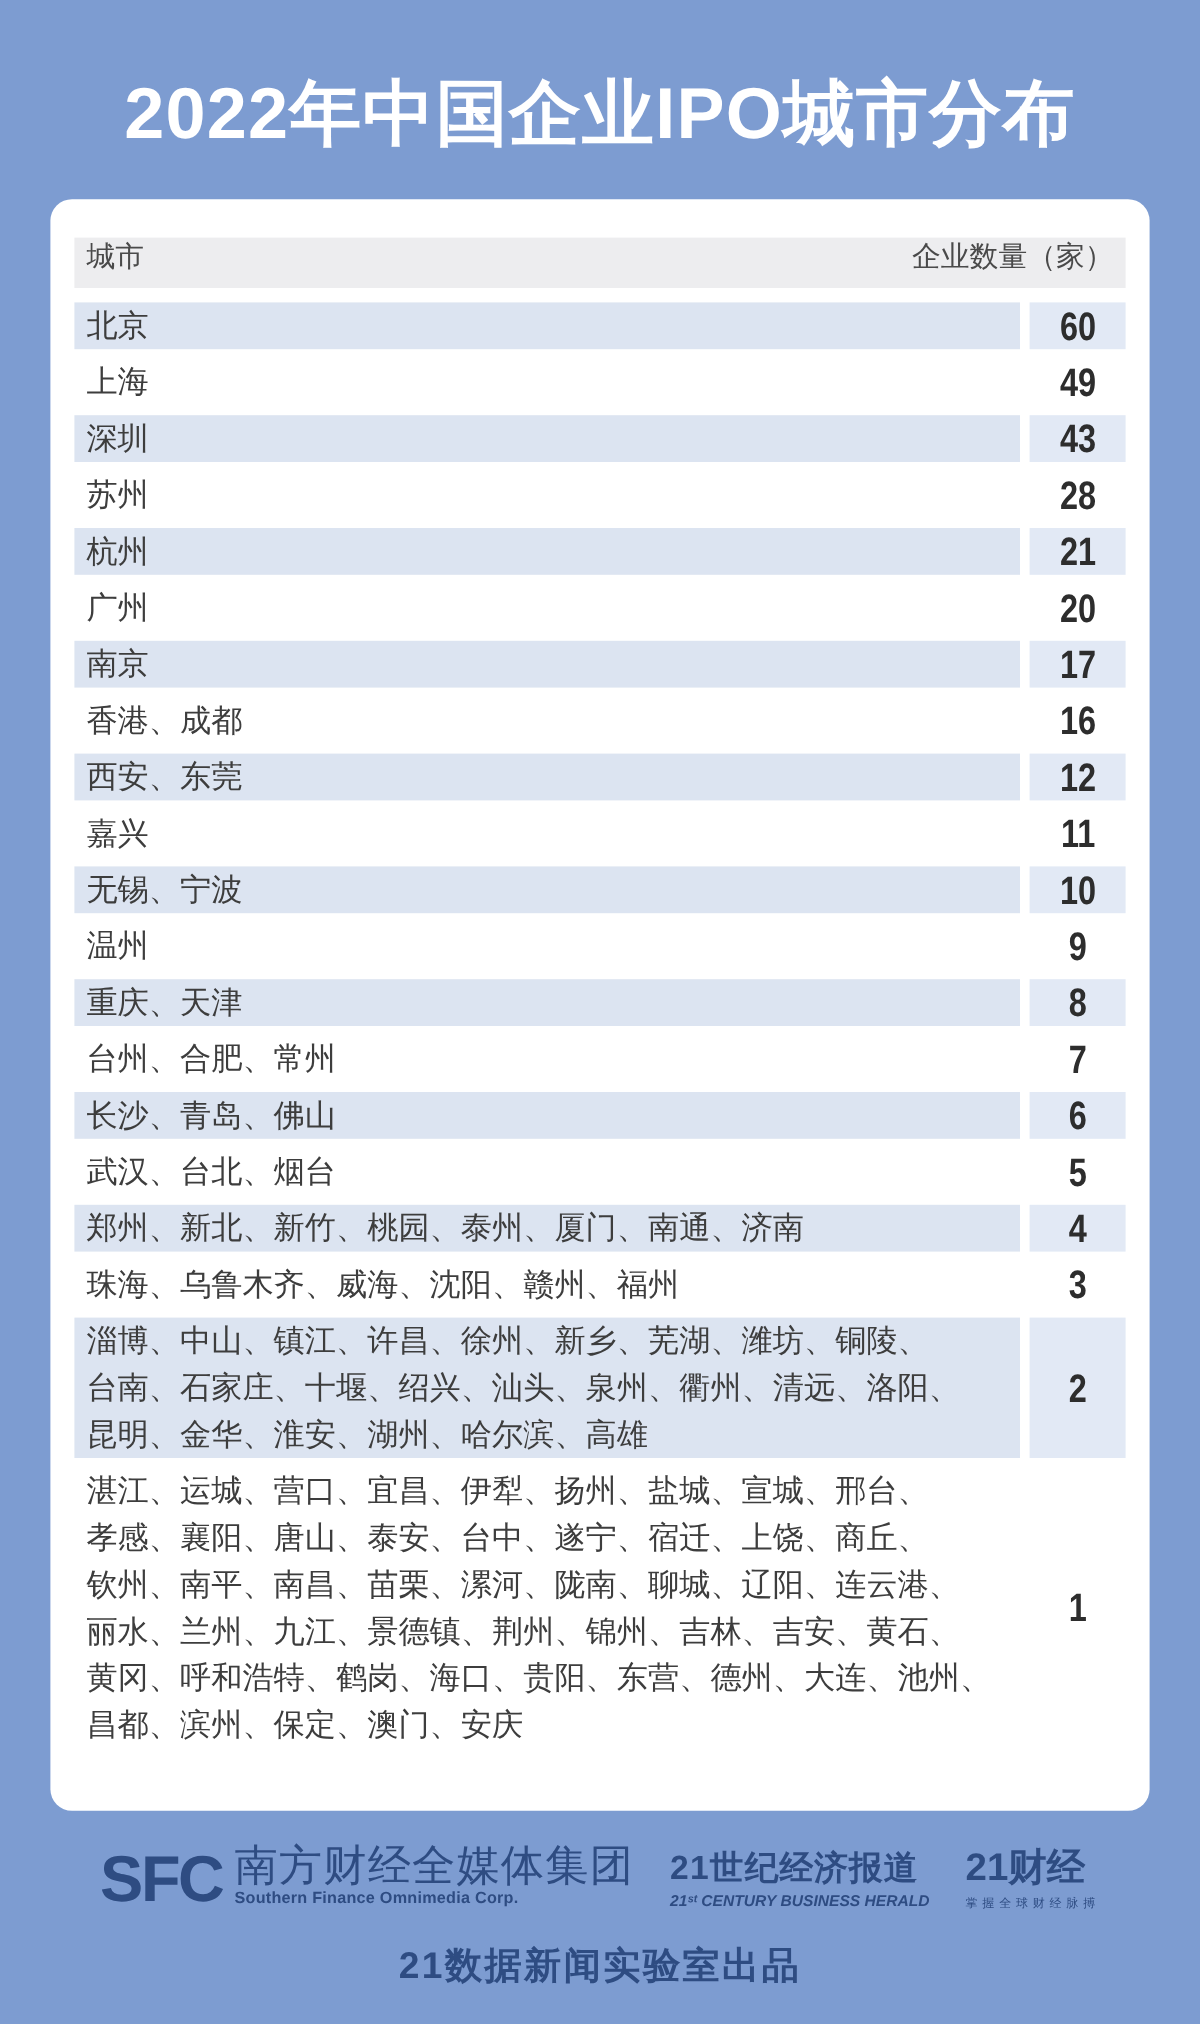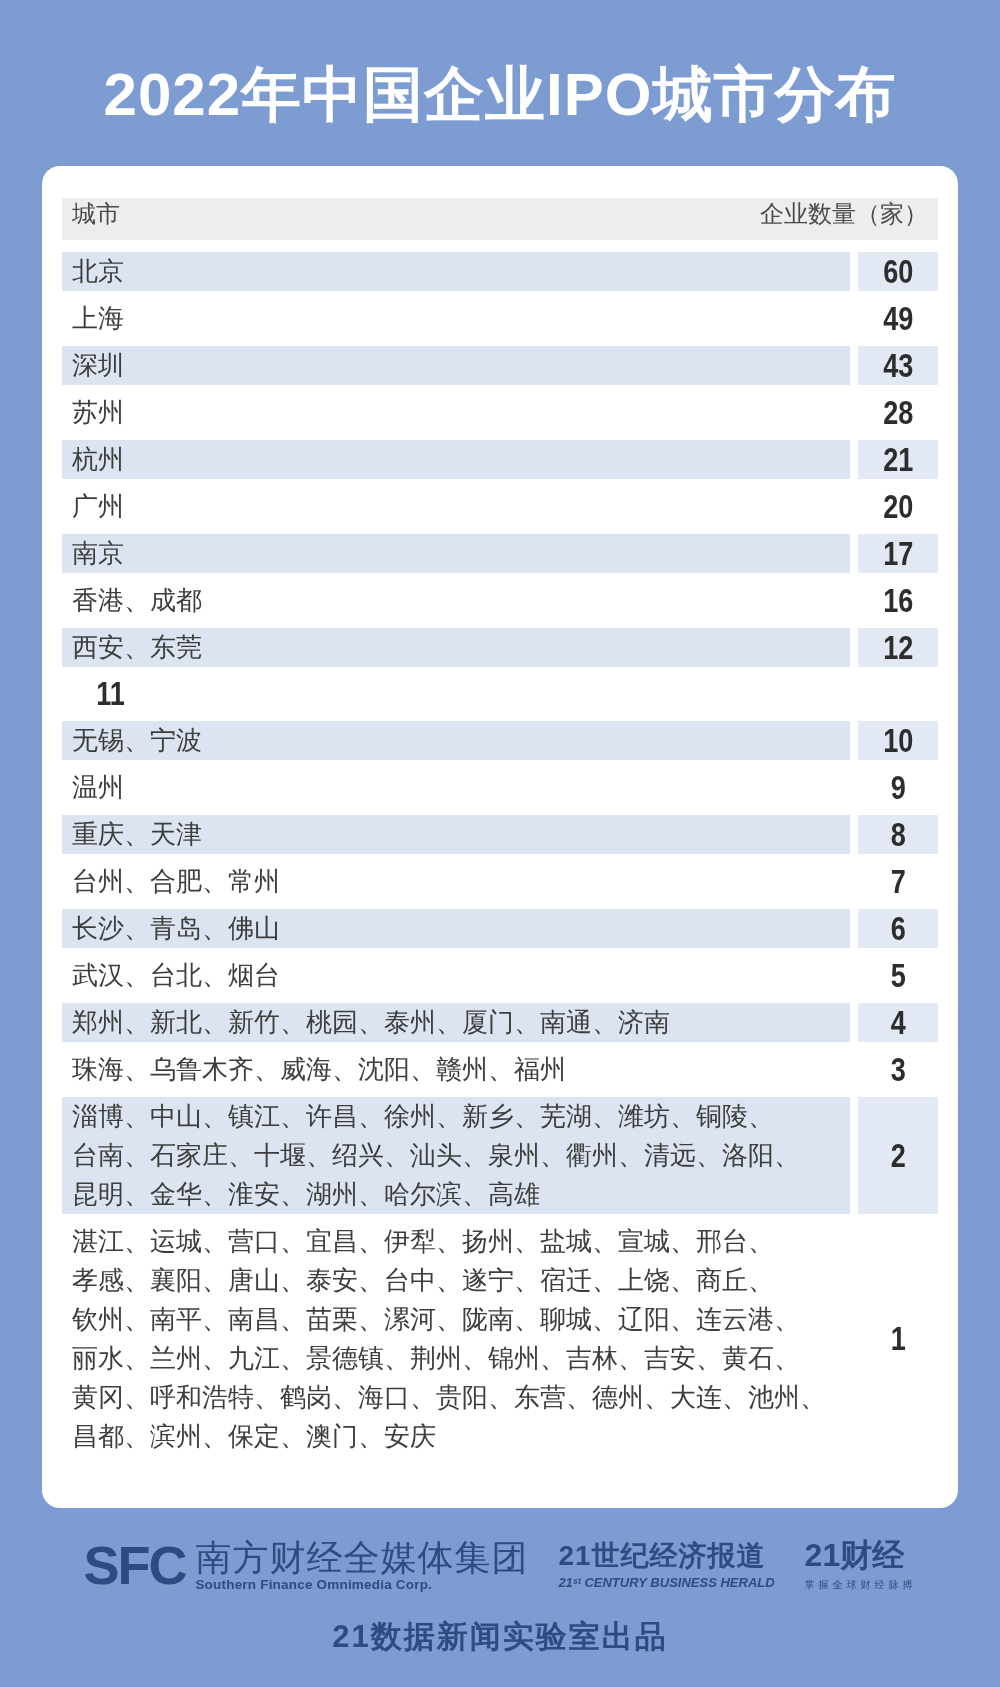--- a/index.html
+++ b/index.html
@@ -70,21 +70,21 @@
 
   .footer { color: var(--footer-navy, #2E4C82); }
   .logos {
     display: flex;
     justify-content: center;
     align-items: center;
     gap: 30px;
     margin-top: 30px;
   }
   .logo-block { text-align: left; }
-  .sfc-wrap { display: flex; align-items: flex-end; gap: 10px; }
+  .sfc-wrap { display: flex; align-items: flex-start; gap: 10px; }
   .sfc {
     font-size: 54px;
     font-weight: bold;
     letter-spacing: -2px;
     line-height: 54px;
   }
   .org-cn { font-size: 36px; font-weight: normal; letter-spacing: 1px; line-height: 32px; }
   .org-en { font-size: 13.5px; font-weight: bold; margin-top: 3px; letter-spacing: 0.2px; }
   .herald-cn { font-size: 28px; font-weight: bold; letter-spacing: 1px; line-height: 32px; }
   .herald-en { font-size: 13px; font-weight: bold; font-style: italic; margin-top: 3px; }
@@ -158,20 +158,21 @@
             <span>16</span>
           </div>
         </div>
         <div class="row shaded">
           <div class="cell-city"><span class="city">西安、</span><span class="city">东莞</span></div>
           <div class="cell-count">
             <span>12</span>
           </div>
         </div>
         <div class="row">
+          <div class="cell-city"><span class="city">嘉兴</span></div>
           <div class="cell-count">
             <span>11</span>
           </div>
         </div>
         <div class="row shaded">
           <div class="cell-city"><span class="city">无锡、</span><span class="city">宁波</span></div>
           <div class="cell-count">
             <span>10</span>
           </div>
         </div>

